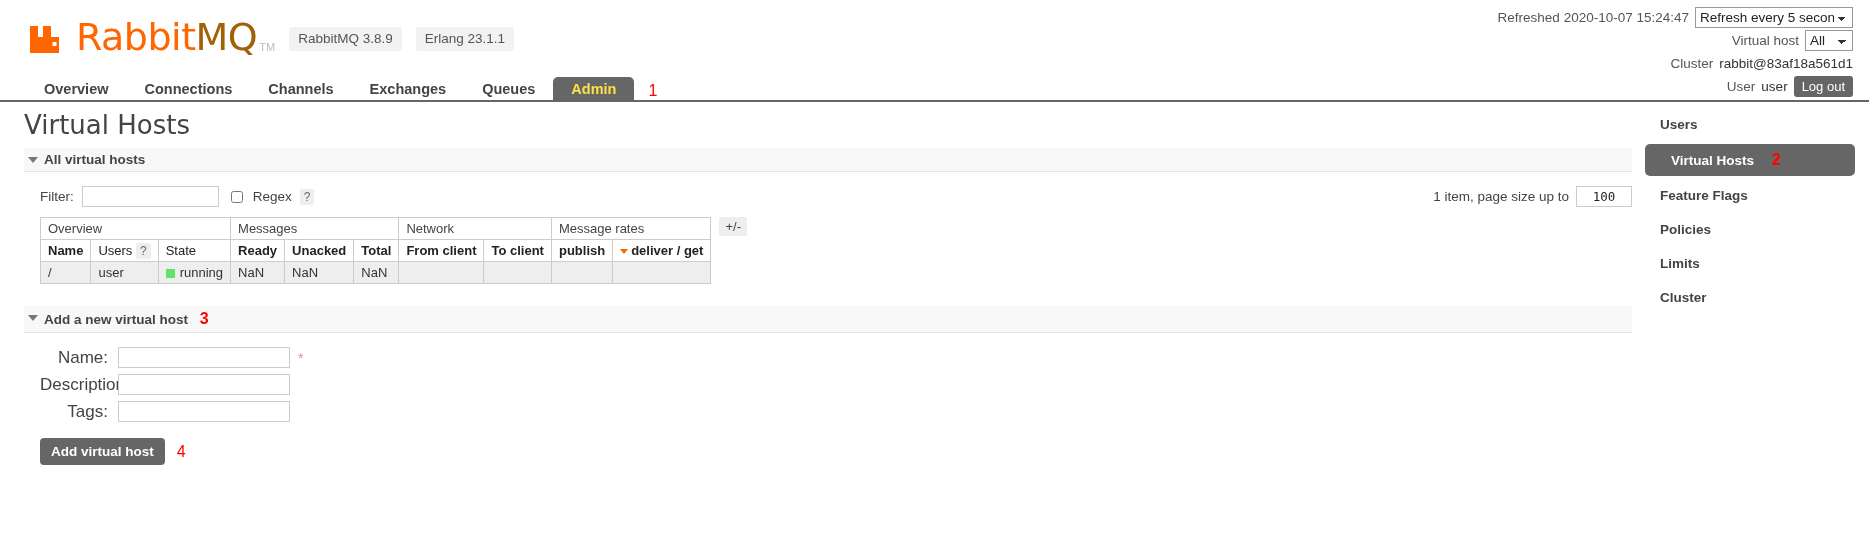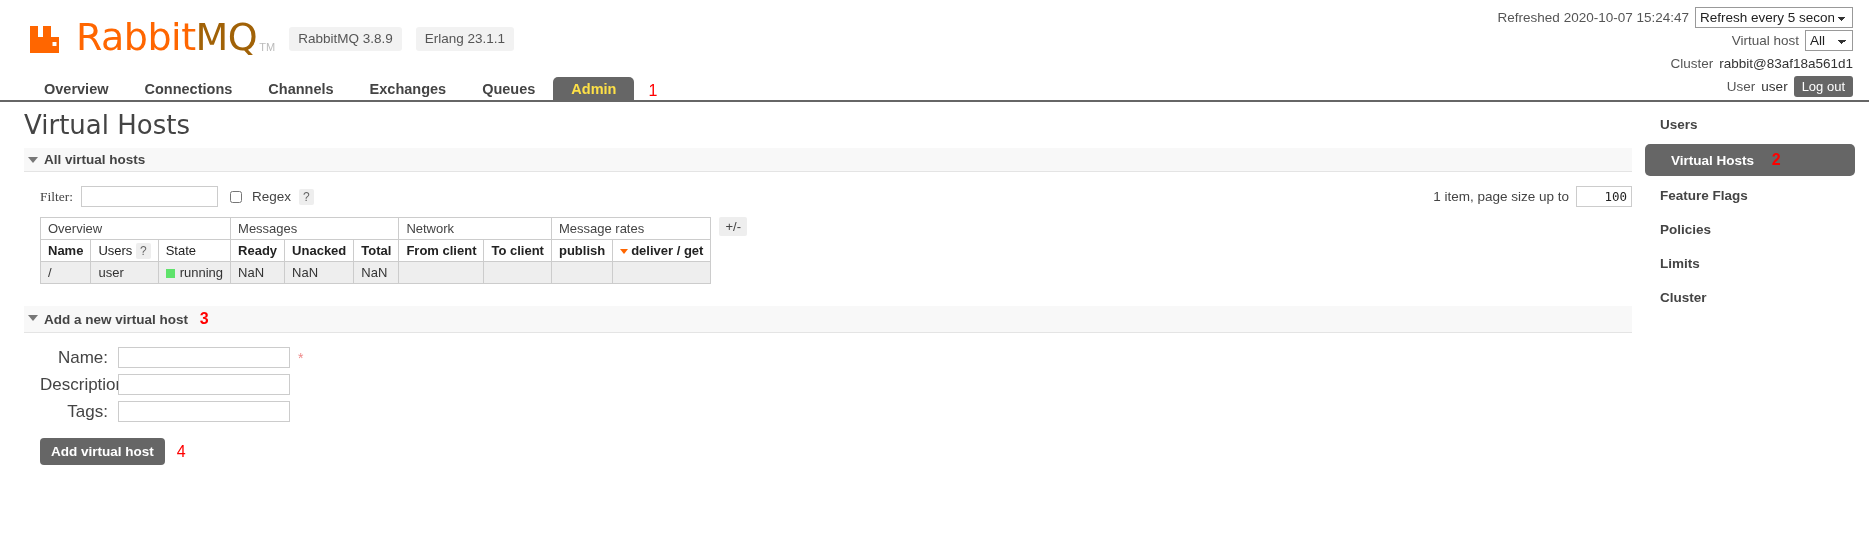--- a/index.html
+++ b/index.html
@@ -104,39 +104,39 @@
     border-top: 6px solid #777;
   }
   .section-head .marker { margin-left: 8px; }
 
   
   .filter-row {
     display: flex; align-items: center; gap: 8px;
     margin: 14px 0 10px 16px; font-size: 13.5px; color: #444;
     position: relative;
   }
-  .filter-row label { color: #444; font-family: Liberation Serif, serif; }
+  .filter-row label { color: #444; }
   input.txt {
     font-family: "Liberation Sans", sans-serif;
     font-size: 13.5px; border: 1px solid #ccc;
     background: #fff; padding: 2px 4px; height: 21px;
     border-radius: 0; color: #222;
   }
   #filter-input { width: 137px; }
   .chk { width: 12px; height: 12px; margin: 0 2px 0 4px; vertical-align: middle; }
   .help-q {
     background: #eee; color: #666; font-size: 12px;
     padding: 1px 4px; border-radius: 2px; cursor: pointer;
   }
   #paging {
     position: absolute; right: 0; top: 0;
     display: flex; align-items: center; gap: 7px;
     font-size: 13.5px; color: #444;
   }
-  #pagesize-input { width: 56px; text-align: right; font-family: "DejaVu Sans Mono", monospace; font-size: 12.5px;}
+  #pagesize-input { width: 56px; text-align: center; font-family: "DejaVu Sans Mono", monospace; font-size: 12.5px;}
 
   
   table.vh {
     border-collapse: collapse; font-size: 13px;
     margin-left: 16px;
   }
   table.vh th, table.vh td {
     border: 1px solid #ccc; padding: 3px 7px;
     text-align: left; white-space: nowrap;
     font-weight: normal; color: #333;

